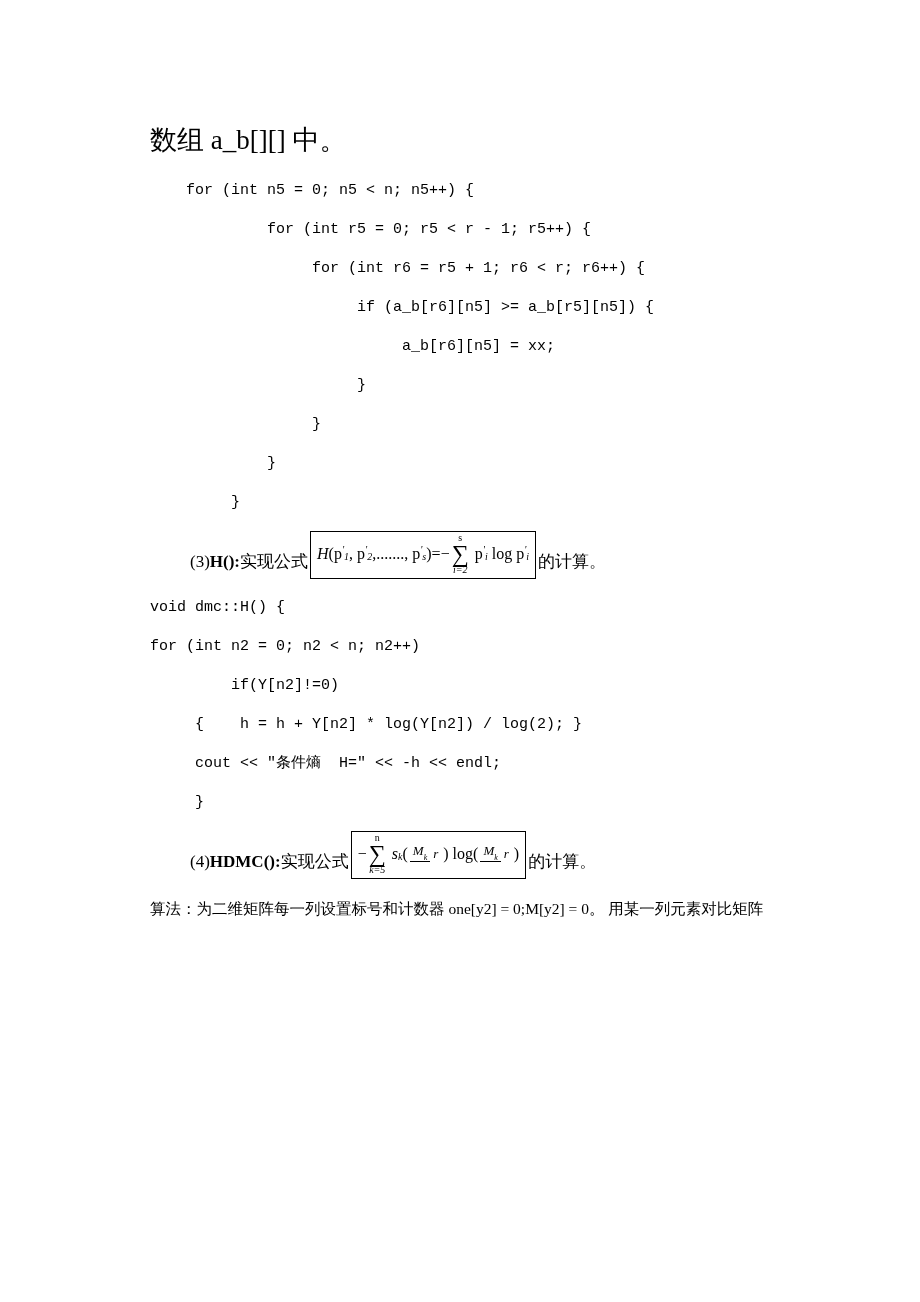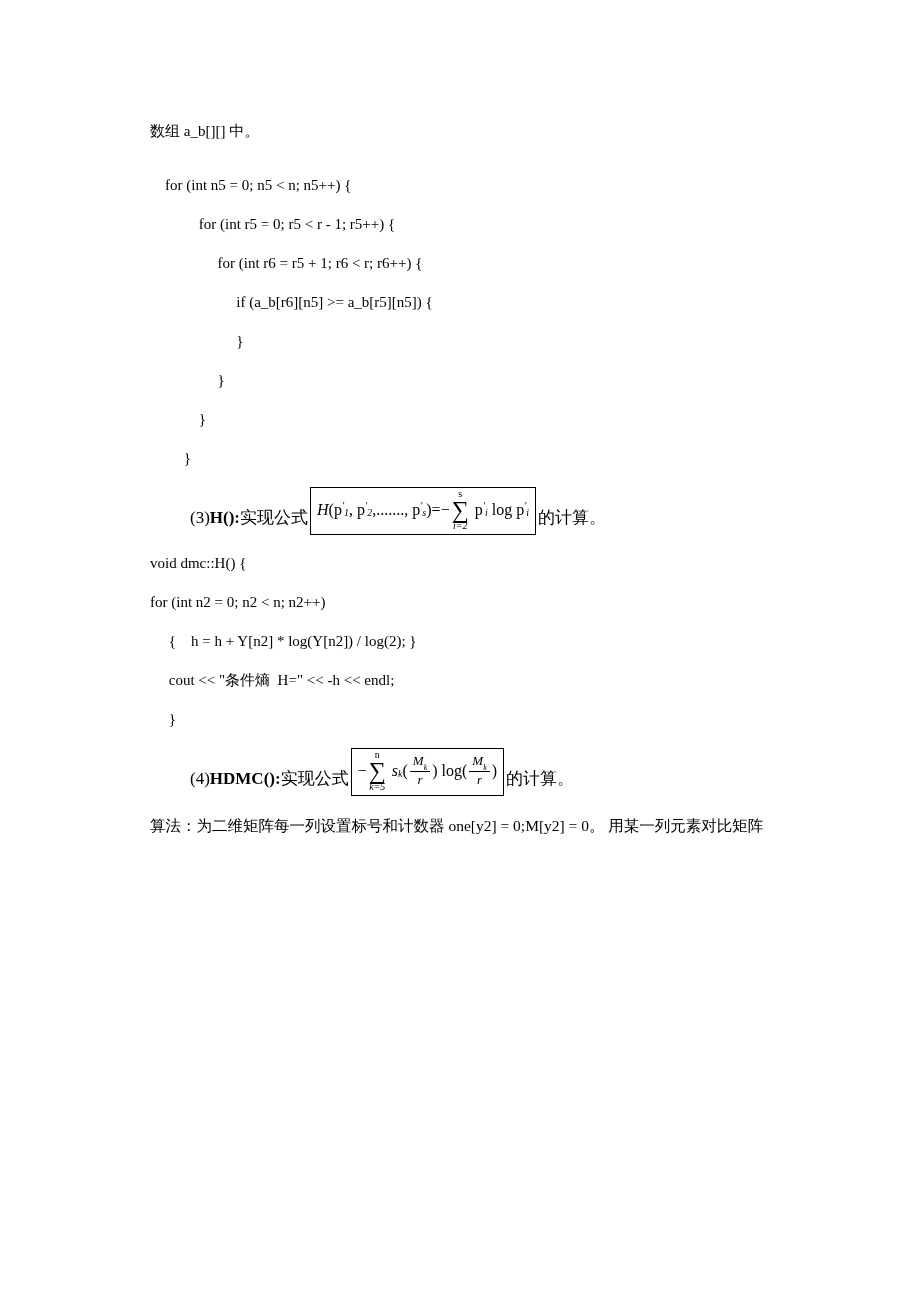--- a/index.html
+++ b/index.html
@@ -9,26 +9,26 @@
     margin: 0 auto;
     font-family: "Times New Roman", "SimSun", serif;
     color: #000;
     font-size: 16px;
     line-height: 1.5;
   }
   .page {
     padding: 120px 150px 60px 150px;
   }
   .intro-line {
-    font-size: 15px;
-    margin-bottom: 32px;
+    font-size: 27px;
+    margin-bottom: 19px;
   }
   .code-block {
     font-size: 15px;
-    font-family: Liberation Serif, serif;
+    font-family: Liberation Mono, monospace;
     line-height: 1.4;
     margin-bottom: 10px;
   }
   .code-line {
     white-space: pre;
     margin-bottom: 18px;
   }
   .section-line {
     display: flex;
     align-items: flex-end;
@@ -64,21 +64,21 @@
     align-items: center;
     line-height: 1;
     margin: 0 2px;
     font-style: normal;
   }
   .sum-sup { font-size: 10px; height: 10px; }
   .sum-sig { font-size: 24px; font-weight: normal; height: 22px; line-height: 22px; }
   .sum-sub { font-size: 10px; height: 10px; font-style: italic; }
   .frac {
     display: inline-flex;
-    flex-direction: column;
+    flex-direction: row;
     align-items: center;
     line-height: 1;
     margin: 0 2px;
     font-size: 13px;
     position: relative;
     top: -1px;
   }
   .frac .num { border-bottom: 1px solid #000; padding: 0 3px 1px 3px; }
   .frac .den { padding: 1px 3px 0 3px; }
   .spacer4 { margin-left: 4px; }
@@ -92,20 +92,21 @@
 
 <div class="page">
 
   <div class="intro-line">数组 a_b[][] 中。</div>
 
   <div class="code-block">
     <div class="code-line">    for (int n5 = 0; n5 &lt; n; n5++) {</div>
     <div class="code-line">             for (int r5 = 0; r5 &lt; r - 1; r5++) {</div>
     <div class="code-line">                  for (int r6 = r5 + 1; r6 &lt; r; r6++) {</div>
     <div class="code-line">                       if (a_b[r6][n5] &gt;= a_b[r5][n5]) {</div>
+    <div class="code-line">                            a_b[r6][n5] = xx;</div>
     <div class="code-line">                       }</div>
     <div class="code-line">                  }</div>
     <div class="code-line">             }</div>
     <div class="code-line">         }</div>
   </div>
 
   <div class="section-line">
     <span class="section-prefix">
       <span>(3)</span><span class="bold">H():</span><span>实现公式</span>
     </span>
@@ -141,20 +142,21 @@
           <span class="sup-tick">'</span>
           <span class="sub">i</span>
       </span>
     </span>
     <span class="section-suffix">的计算。</span>
   </div>
 
   <div class="code-block mid-code">
     <div class="code-line">void dmc::H() {</div>
     <div class="code-line">for (int n2 = 0; n2 &lt; n; n2++)</div>
+    <div class="code-line">         if(Y[n2]!=0)</div>
     <div class="code-line">     {    h = h + Y[n2] * log(Y[n2]) / log(2); }</div>
     <div class="code-line">     cout &lt;&lt; "条件熵  H=" &lt;&lt; -h &lt;&lt; endl;</div>
     <div class="code-line">     }</div>
   </div>
 
   <div class="section-line">
     <span class="section-prefix">
       <span>(4)</span><span class="bold">HDMC():</span><span>实现公式</span>
     </span>
     <span class="formula-box">

